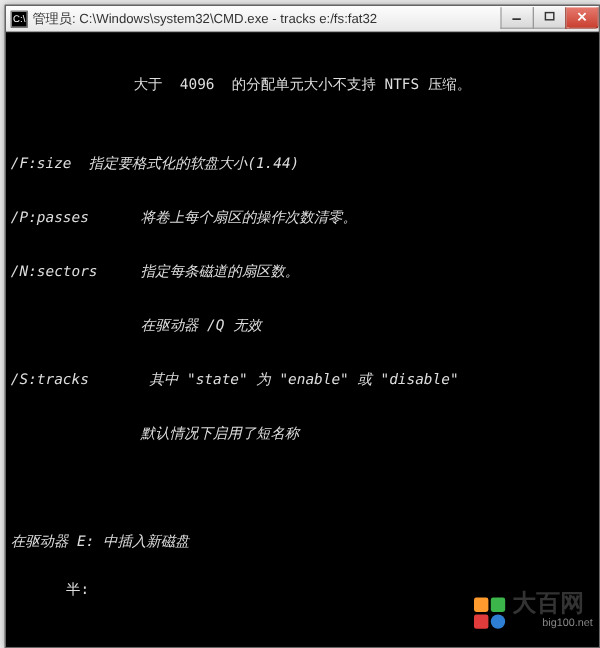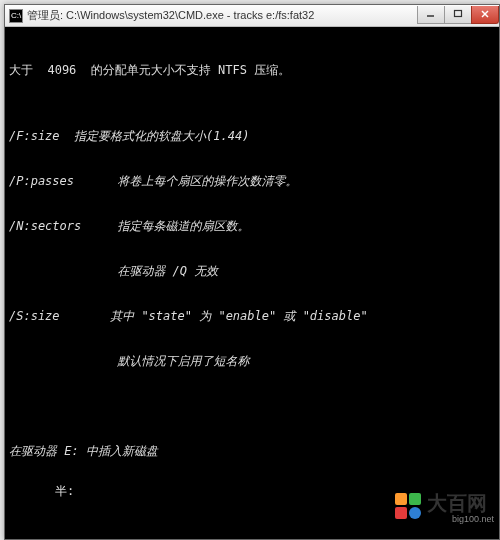--- a/index.html
+++ b/index.html
@@ -79,29 +79,29 @@
     color: #dedede;
     font-family: "NSimSun","SimSun","Consolas",monospace;
     font-size: 12px;
     line-height: 15px;
     padding: 2px 4px;
     white-space: pre;
     height: calc(100% - 22px);
     overflow: hidden;
   }
   .terminal .row { white-space: pre; font-style: italic; }
-  .center-line { margin: 4px 0 6px 0; }
+  .center-line { text-align: center; margin: 4px 0 6px 0; }
   @keyframes blink { 50% { background: transparent; } }
   .half-line { position: absolute; bottom: 40px; left: 50px; color:#dedede; }
   .watermark {
     position: absolute;
     right: 6px;
     bottom: 16px;
     display: flex;
-    align-items: flex-start;
+    align-items: flex-end;
     font-family: "Microsoft YaHei", sans-serif;
     pointer-events: none;
   }
   .watermark .tiles {
     display: grid;
     grid-template-columns: 12px 12px;
     grid-template-rows: 12px 12px;
     gap: 2px;
     margin-right: 6px;
   }
@@ -138,21 +138,21 @@
     </div>
   </div>
 
   <div class="terminal">
     <div class="center-line">大于  4096  的分配单元大小不支持 NTFS 压缩。</div>
 
     <div class="row"><span>/F:size</span>  <span>指定要格式化的软盘大小(1.44)</span></div>
     <div class="row"><span>/P:passes</span>      <span>将卷上每个扇区的操作次数清零。</span></div>
     <div class="row"><span>/N:sectors</span>     <span>指定每条磁道的扇区数。</span></div>
     <div class="row">               <span>在驱动器 /Q 无效</span></div>
-    <div class="row"><span>/S:size</span>       <span>其中 "state" 为 "enable" 或 "disable"</span></div>
+    <div class="row"><span>/S:tracks</span>       <span>其中 "state" 为 "enable" 或 "disable"</span></div>
     <div class="row">               <span>默认情况下启用了短名称</span></div>
     <div class="row"> </div>
     <div class="row">在驱动器 E: 中插入新磁盘</div>
     
 
     <div class="half-line">半:</div>
   </div>
 </div>
 
 <div class="watermark">

